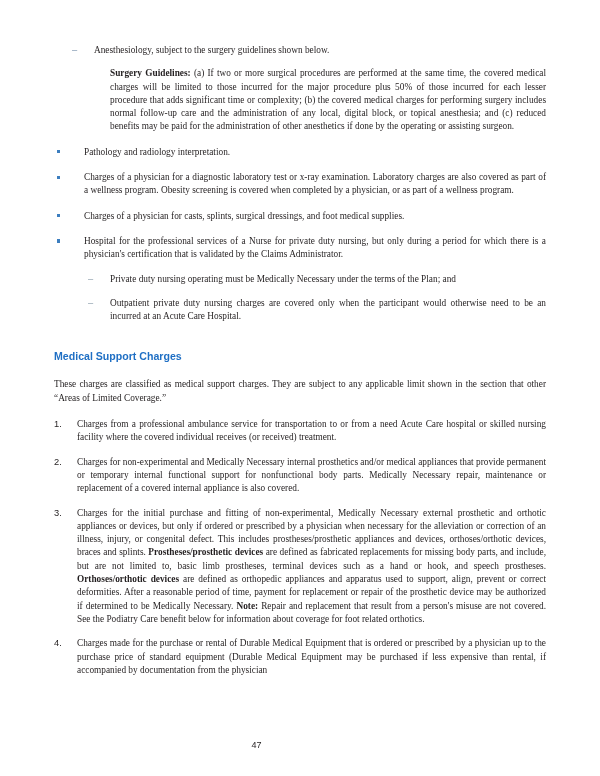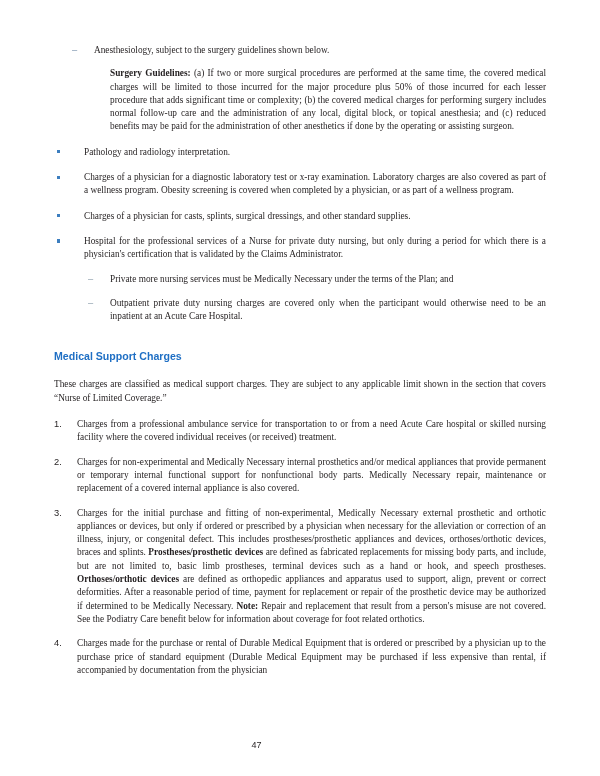--- a/index.html
+++ b/index.html
@@ -171,46 +171,46 @@
         <p class="para">Pathology and radiology interpretation.</p>
       </li>
 
       <li class="bullet-item">
         <span class="marker" style="background: rgb(60, 126, 191);"></span>
         <p class="para">Charges of a physician for a diagnostic laboratory test or x-ray examination. Laboratory charges are also covered as part of a wellness program. Obesity screening is covered when completed by a physician, or as part of a wellness program.</p>
       </li>
 
       <li class="bullet-item">
         <span class="marker" style="background: rgb(60, 126, 191);"></span>
-        <p class="para">Charges of a physician for casts, splints, surgical dressings, and other standard supplies.</p>
+        <p class="para">Charges of a physician for casts, splints, surgical dressings, and foot medical supplies.</p>
       </li>
 
       <li class="bullet-item">
         <span class="marker" style="background: rgb(60, 126, 191);"></span>
         <p class="para">Hospital for the professional services of a Nurse for private duty nursing, but only during a period for which there is a physician's certification that is validated by the Claims Administrator.</p>
 
         <ul class="sub-dash-list">
           <li class="sub-dash-item">
             <span class="marker">–</span>
-            <p class="para">Private more nursing services must be Medically Necessary under the terms of the Plan; and</p>
+            <p class="para">Private duty nursing operating must be Medically Necessary under the terms of the Plan; and</p>
           </li>
           <li class="sub-dash-item">
             <span class="marker">–</span>
-            <p class="para">Outpatient private duty nursing charges are covered only when the participant would otherwise need to be an inpatient at an Acute Care Hospital.</p>
+            <p class="para">Outpatient private duty nursing charges are covered only when the participant would otherwise need to be an incurred at an Acute Care Hospital.</p>
           </li>
         </ul>
       </li>
 
     </ul>
 
     <div class="heading-wrap">
       <h2 class="section-heading" style="color: rgb(31, 111, 196);">Medical Support Charges</h2>
     </div>
 
-    <p class="para lead-para">These charges are classified as medical support charges. They are subject to any applicable limit shown in the section that covers “Nurse of Limited Coverage.”</p>
+    <p class="para lead-para">These charges are classified as medical support charges. They are subject to any applicable limit shown in the section that other “Areas of Limited Coverage.”</p>
 
     <ol class="num-list">
 
       <li class="num-item">
         <span class="marker">1.</span>
         <p class="para">Charges from a professional ambulance service for transportation to or from a need Acute Care hospital or skilled nursing facility where the covered individual receives (or received) treatment.</p>
       </li>
 
       <li class="num-item">
         <span class="marker">2.</span>

